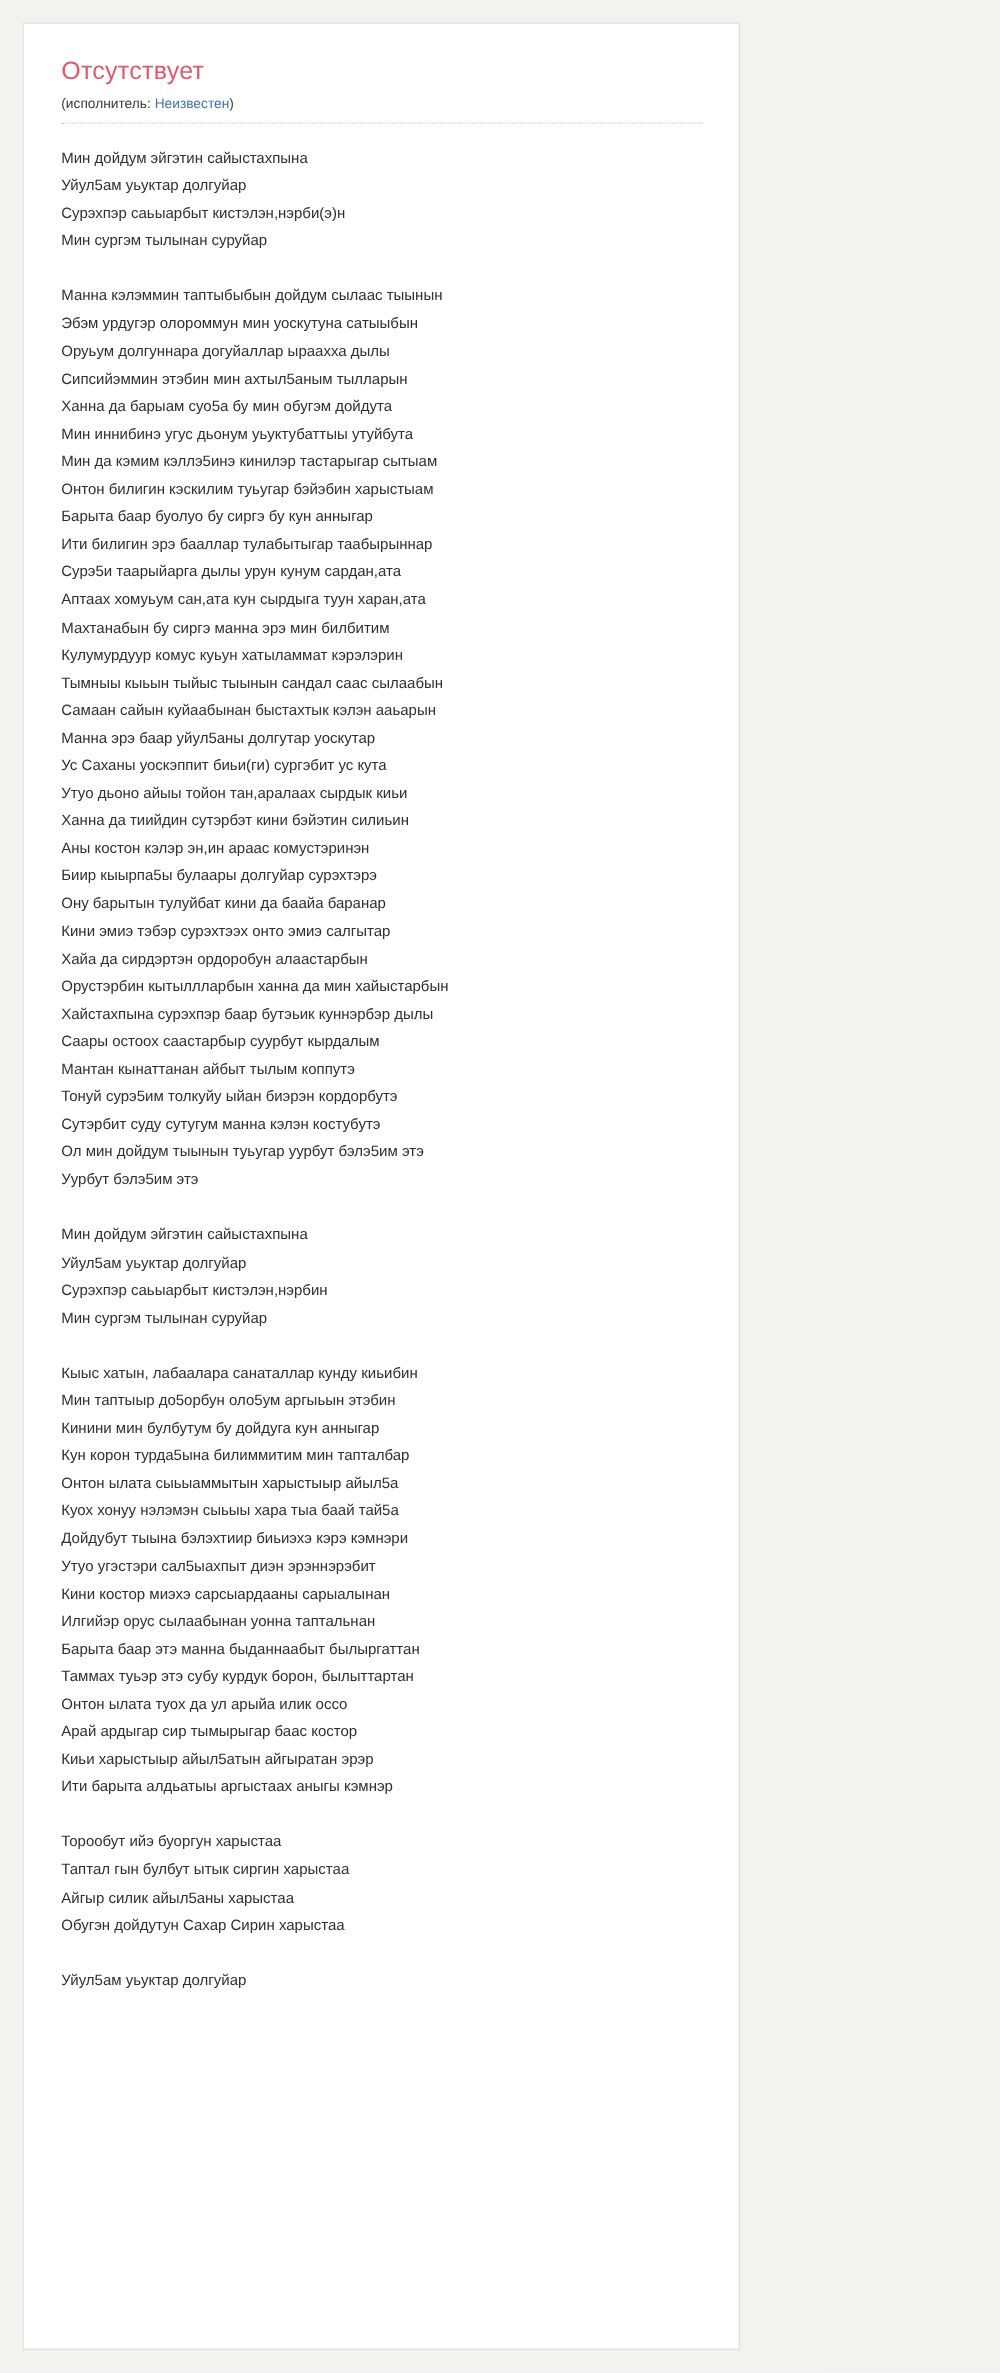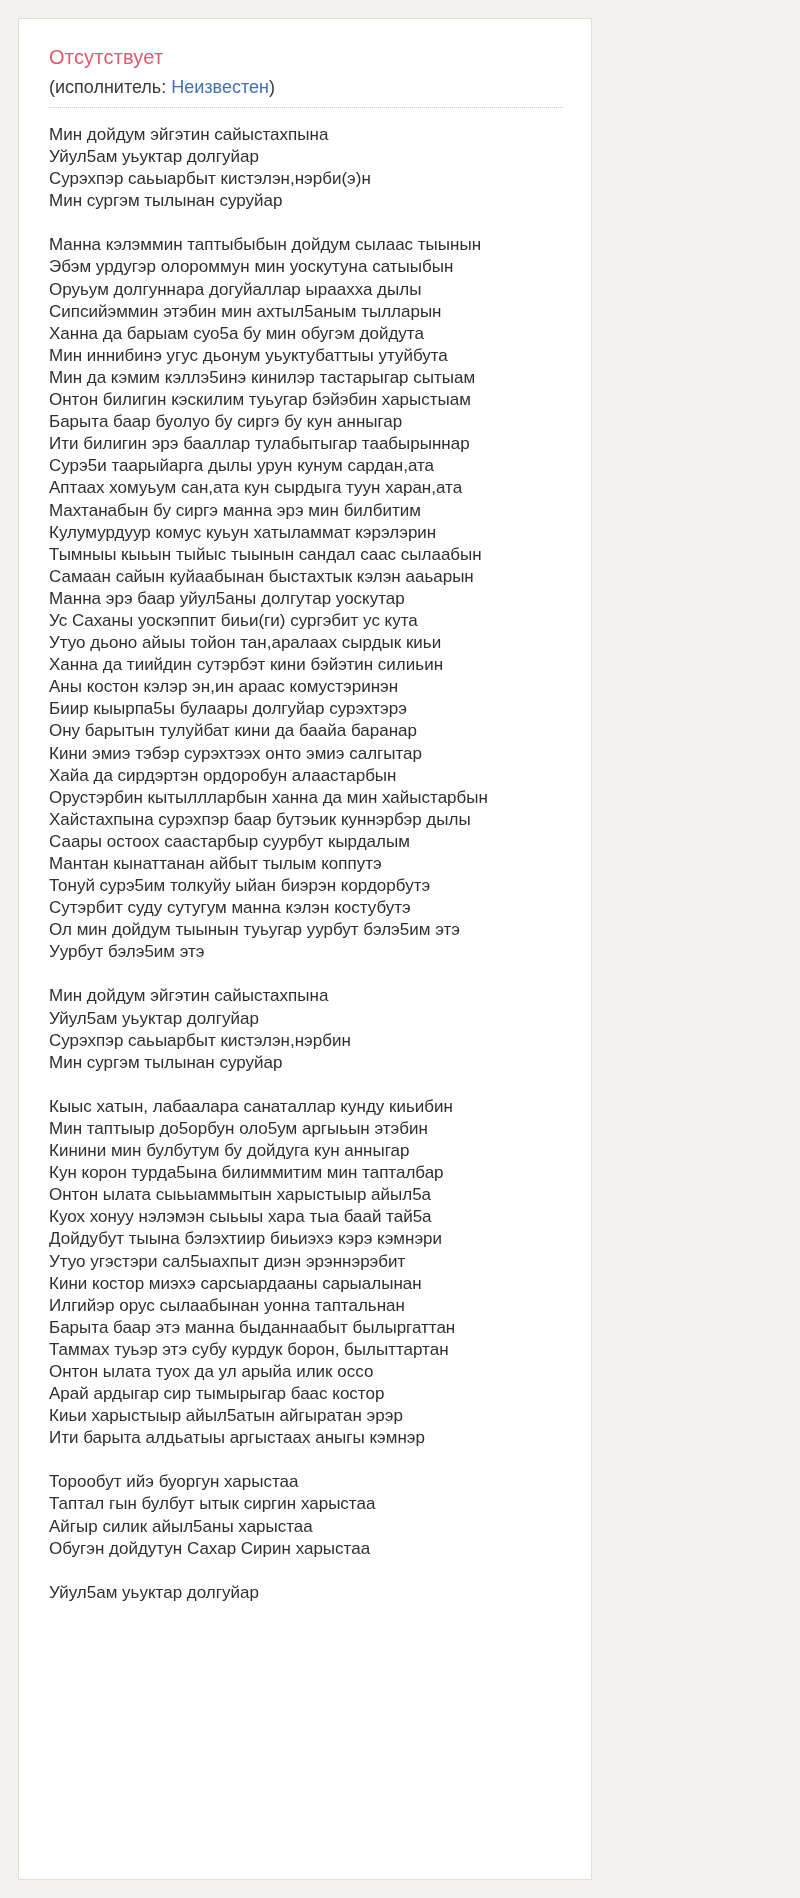--- a/index.html
+++ b/index.html
@@ -28,32 +28,32 @@
   }
   .song-title {
     color: #e2596c;
     font-size: 20px;
     font-weight: normal;
     line-height: 1.2;
     margin: 0 0 8px 0;
     letter-spacing: 0.2px;
   }
   .artist-line {
-    font-size: 18px;
+    font-size: 11px;
     color: #3a3a3a;
     padding-bottom: 9px;
     border-bottom: 1px dotted #cfcfcf;
     margin-bottom: 16px;
   }
   .artist-line a {
     color: #3f72b5;
     text-decoration: none;
   }
   .lyrics {
-    font-size: 17px;
+    font-size: 12px;
     line-height: 22.1px;
     color: #2f2f2f;
     white-space: pre-wrap;
     word-wrap: break-word;
   }
   .stanza {
     margin: 0 0 22px 0;
   }
   .line {
     white-space: pre-wrap;

